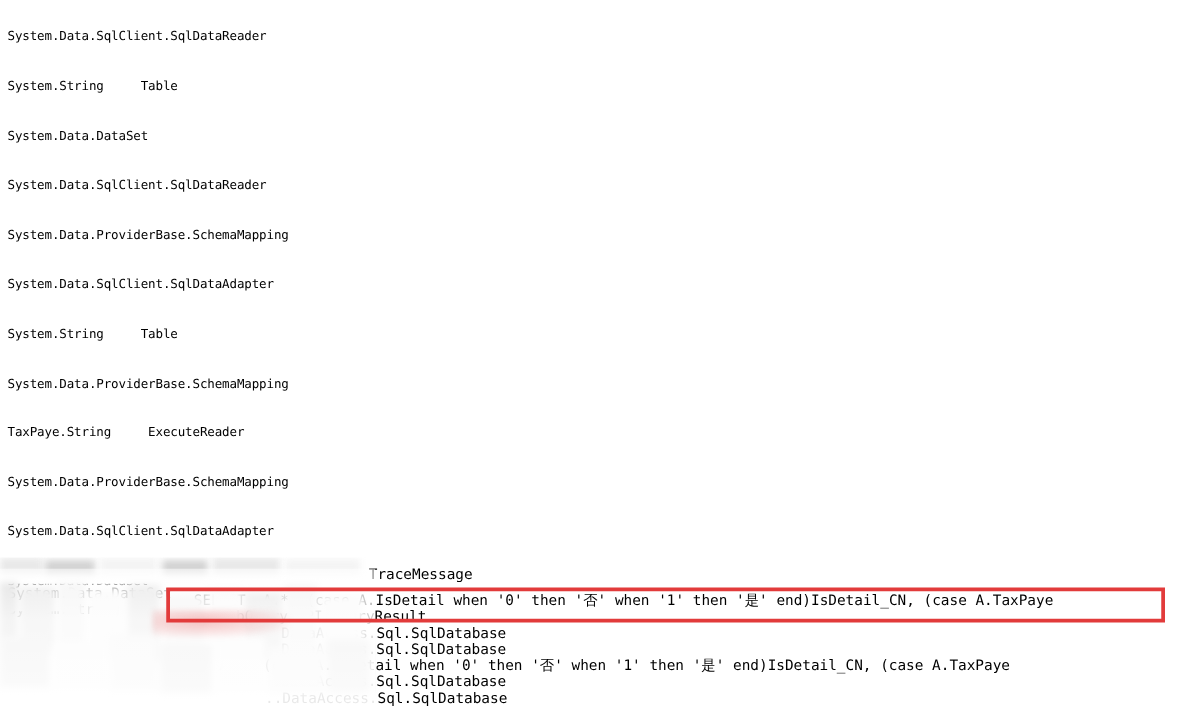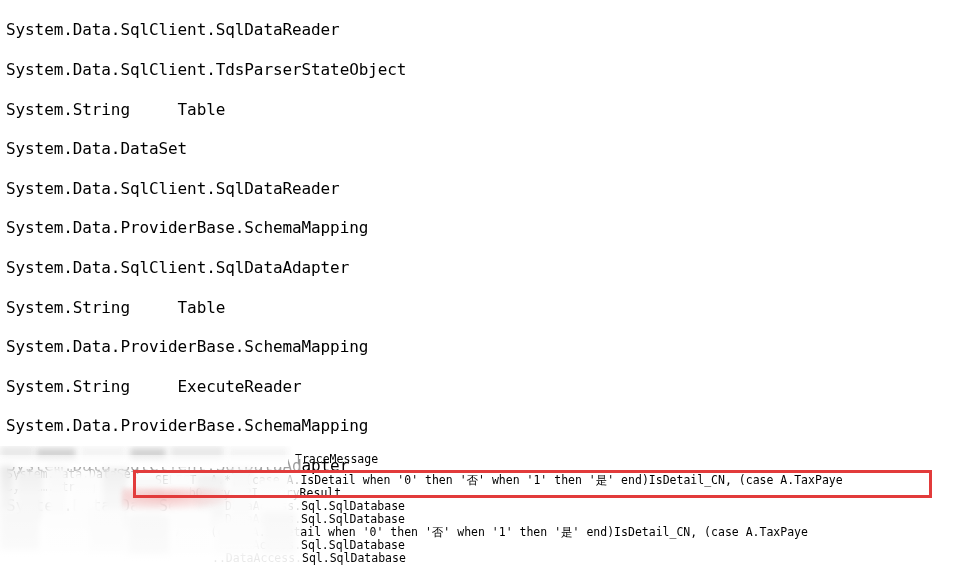--- a/index.html
+++ b/index.html
@@ -15,21 +15,21 @@
     font-family: "DejaVu Sans Mono", "Liberation Mono", monospace;
   }
 
   
   #log {
     position: absolute;
     left: 0;
     top: 0;
     width: 855px;
     height: 570px;
-    font-size: 16px;
+    font-size: 10px;
     line-height: 13.2px;
     color: #000000;
     white-space: pre;
     letter-spacing: -0.1px;
   }
   .log-line {
     height: 13.2px;
     white-space: pre;
   }
   
@@ -119,29 +119,28 @@
     filter: blur(2px);
     pointer-events: none;
   }
 </style>
 </head>
 <body>
 
 <div id="log">
   <div id="log-top">
     <div class="log-line">System.Data.SqlClient.SqlDataReader</div>
-    <div class="log-line">System.Data.SqlClient.TdsParserStateObject</div>
     <div class="log-line">System.String     Table</div>
     <div class="log-line">System.Data.DataSet</div>
     <div class="log-line">System.Data.SqlClient.SqlDataReader</div>
     <div class="log-line">System.Data.ProviderBase.SchemaMapping</div>
     <div class="log-line">System.Data.SqlClient.SqlDataAdapter</div>
     <div class="log-line">System.String     Table</div>
     <div class="log-line">System.Data.ProviderBase.SchemaMapping</div>
-    <div class="log-line">System.String     ExecuteReader</div>
+    <div class="log-line">TaxPaye.String     ExecuteReader</div>
     <div class="log-line">System.Data.ProviderBase.SchemaMapping</div>
     <div class="log-line">System.Data.SqlClient.SqlDataAdapter</div>
     <div class="log-line">System.Data.DataSet</div>
     
     
     
     
     
     
     

